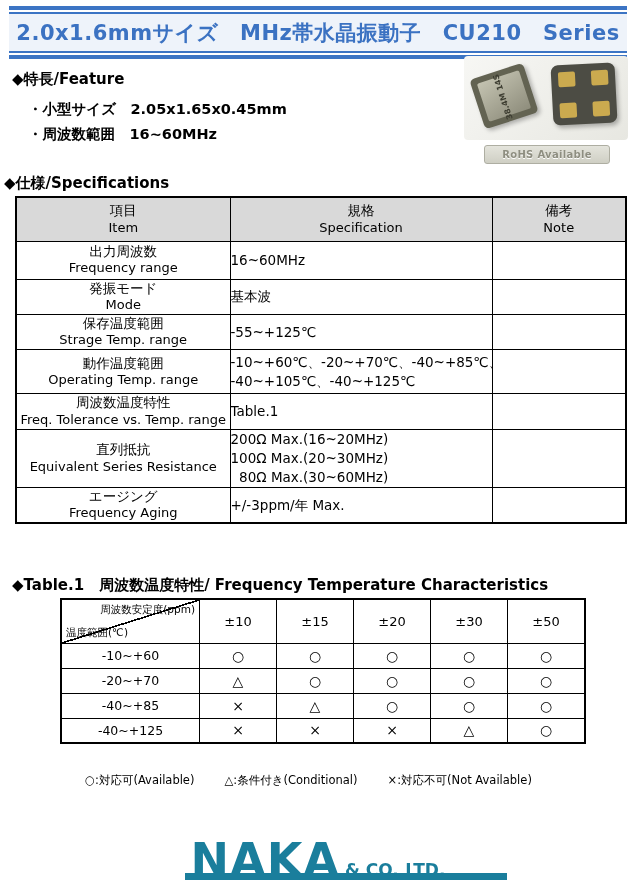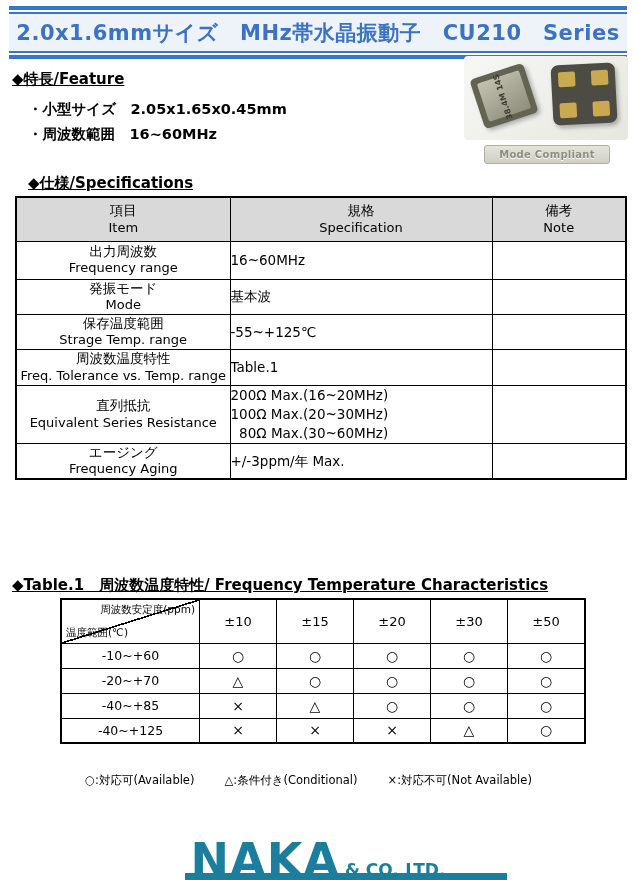--- a/index.html
+++ b/index.html
@@ -13,23 +13,23 @@
   #hdr-bar-top{top:6px;height:4px;}
   #hdr-line-top{top:12px;height:2px;}
   #hdr-line-bot{top:51px;height:2px;}
   #hdr-bar-bot{top:55px;height:4px;}
   #title-band{
     position:absolute;left:9px;top:14px;width:618px;height:37px;
     background:#eef3fa;display:flex;align-items:center;justify-content:center;
   }
   #page-title{font-size:21px;font-weight:bold;color:#3b72c2;letter-spacing:.5px;white-space:nowrap;}
   
-  .section-heading{position:absolute;font-size:15px;font-weight:bold;color:#000;white-space:nowrap;text-decoration:underline;}
+  .section-heading{position:absolute;font-size:15px;font-weight:bold;color:#000;white-space:nowrap;}
   #feature-heading{left:12px;top:70px;}
-  #spec-heading{left:28px;top:174px;}
+  #spec-heading{left:4px;top:174px;}
   #table1-heading{left:12px;top:576px;}
   
   .bullet{position:absolute;left:28px;font-size:14.5px;font-weight:bold;white-space:nowrap;}
   #bullet-1{top:100px;}
   #bullet-2{top:125px;}
   
   #product{position:absolute;left:464px;top:56px;width:164px;height:112px;}
   #product-photo{position:relative;width:164px;height:84px;background:linear-gradient(135deg,#f7f7f4,#e7e7e1);border-radius:4px;}
   #chip-top{
     position:absolute;left:12px;top:14px;width:56px;height:52px;transform:rotate(-18deg);
@@ -109,21 +109,21 @@
       <div id="chip-top-lid">
         <div id="chip-marking">38.4M 14S</div>
       </div>
     </div>
     <div id="chip-bottom">
       <div class="pad tl"></div>
       <div class="pad tr"></div>
       <div class="pad bl"></div>
       <div class="pad br"></div>
     </div>
-    <div id="rohs-badge">Mode Compliant</div>
+    <div id="rohs-badge">RoHS Available</div>
   </div>
 </div>
 
 <div class="section-heading" id="spec-heading">◆仕様/Specifications</div>
 
 <table id="spec-table">
   <colgroup>
       <col style="width:214px">
       <col style="width:262px">
       <col style="width:134px">
@@ -160,20 +160,29 @@
     <td class="note-cell"></td>
   </tr>
   <tr class="sr-3">
     <td class="item-cell">
       <div class="item-ja">保存温度範囲</div>
       <div class="item-en">Strage Temp. range</div>
     </td>
     <td class="spec-cell">-55~+125℃</td>
     <td class="note-cell"></td>
   </tr>
+  <tr class="sr-4">
+    <td class="item-cell">
+      <div class="item-ja">動作温度範囲</div>
+      <div class="item-en">Operating Temp. range</div>
+    </td>
+    <td class="spec-cell">-10~+60℃、-20~+70℃、-40~+85℃、
+-40~+105℃、-40~+125℃</td>
+    <td class="note-cell"></td>
+  </tr>
   <tr class="sr-6">
     <td class="item-cell">
       <div class="item-ja">周波数温度特性</div>
       <div class="item-en">Freq. Tolerance vs. Temp. range</div>
     </td>
     <td class="spec-cell">Table.1</td>
     <td class="note-cell"></td>
   </tr>
   <tr class="sr-7">
     <td class="item-cell">

